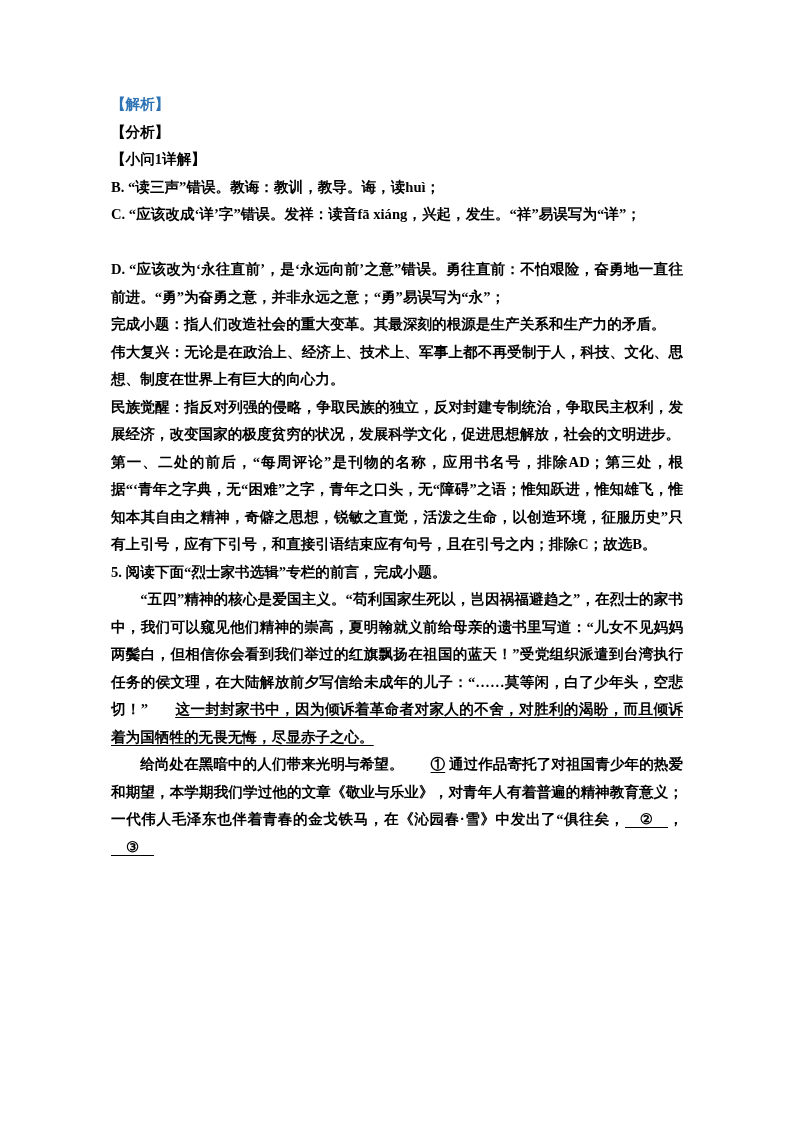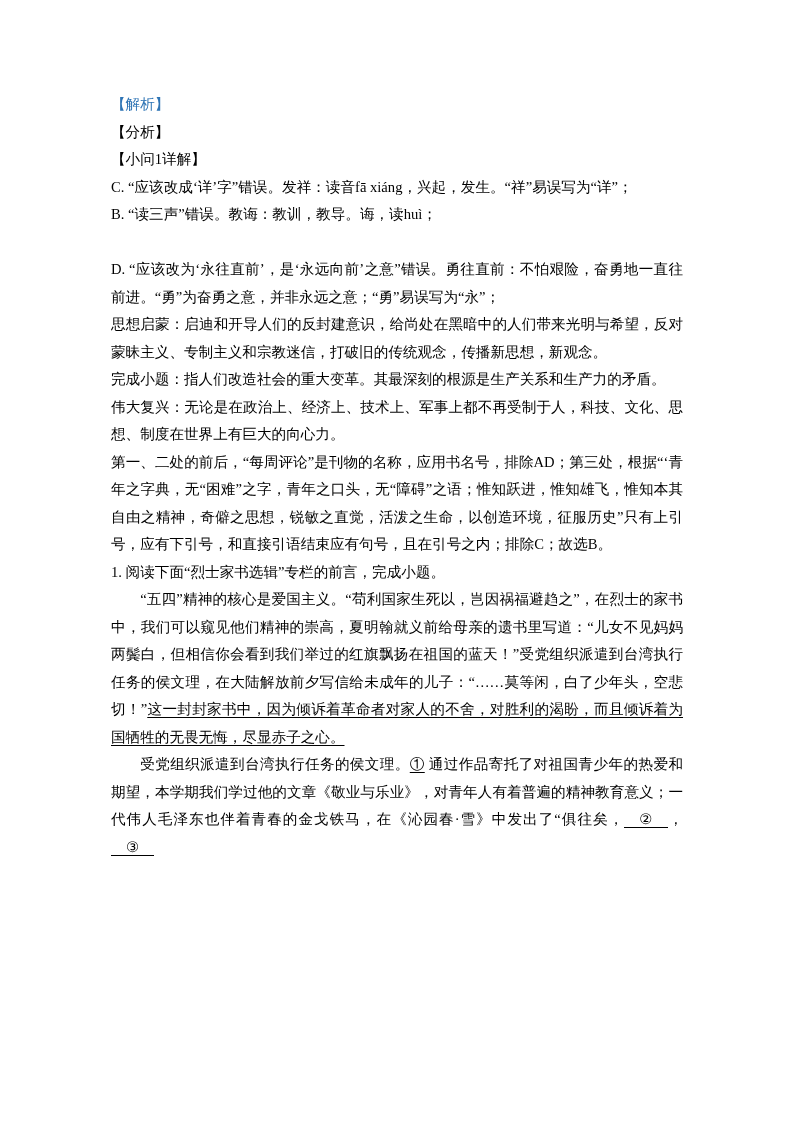--- a/index.html
+++ b/index.html
@@ -19,56 +19,58 @@
   .doc-content {
     position: absolute;
     left: 111px;
     top: 91px;
     width: 572px;
     font-size: 14.6px;
     line-height: 27.5px;
     text-align: justify;
     text-justify: inter-ideograph;
     word-break: break-all;
+    font-weight: bold;
   }
   .doc-content p.block {
     margin: 0;
     padding: 0;
   }
   .doc-content div.spacer {
     height: 27.5px;
   }
   .indent {
     text-indent: 2em;
   }
   
   .u {
     text-decoration: underline;
     text-underline-offset: 3px;
     text-decoration-thickness: 1px;
+    margin-left: 27px;
   }
   
   .blank {
     padding: 0 15px;
     border-bottom: 1px solid #000000;
   }
 </style>
 </head>
 <body>
 
 <div class="page">
   <div class="doc-content">
       <p class="block para" style="color: rgb(46, 116, 181);"><span>【解析】</span></p>
       <p class="block para"><span>【分析】</span></p>
       <p class="block para"><span>【小问1详解】</span></p>
+      <p class="block para"><span>B. “读三声”错误。教诲：教训，教导。诲，读huì；</span></p>
       <p class="block para"><span>C. “应该改成‘详’字”错误。发祥：读音fā xiáng，兴起，发生。“祥”易误写为“详”；</span></p>
-      <p class="block para"><span>B. “读三声”错误。教诲：教训，教导。诲，读huì；</span></p>
       <div class="spacer"></div>
       <p class="block para"><span>D. “应该改为‘永往直前’，是‘永远向前’之意”错误。勇往直前：不怕艰险，奋勇地一直往前进。“勇”为奋勇之意，并非永远之意；“勇”易误写为“永”；</span></p>
-      <p class="block para"><span>思想启蒙：启迪和开导人们的反封建意识，给尚处在黑暗中的人们带来光明与希望，反对蒙昧主义、专制主义和宗教迷信，打破旧的传统观念，传播新思想，新观念。</span></p>
       <p class="block para"><span>完成小题：指人们改造社会的重大变革。其最深刻的根源是生产关系和生产力的矛盾。</span></p>
       <p class="block para"><span>伟大复兴：无论是在政治上、经济上、技术上、军事上都不再受制于人，科技、文化、思想、制度在世界上有巨大的向心力。</span></p>
+      <p class="block para"><span>民族觉醒：指反对列强的侵略，争取民族的独立，反对封建专制统治，争取民主权利，发展经济，改变国家的极度贫穷的状况，发展科学文化，促进思想解放，社会的文明进步。</span></p>
       <p class="block para"><span>第一、二处的前后，“每周评论”是刊物的名称，应用书名号，排除AD；第三处，根据“‘青年之字典，无“困难”之字，青年之口头，无“障碍”之语；惟知跃进，惟知雄飞，惟知本其自由之精神，奇僻之思想，锐敏之直觉，活泼之生命，以创造环境，征服历史”只有上引号，应有下引号，和直接引语结束应有句号，且在引号之内；排除C；故选B。</span></p>
-      <p class="block para"><span>1. 阅读下面“烈士家书选辑”专栏的前言，完成小题。</span></p>
+      <p class="block para"><span>5. 阅读下面“烈士家书选辑”专栏的前言，完成小题。</span></p>
       <p class="block para indent"><span>“五四”精神的核心是爱国主义。“苟利国家生死以，岂因祸福避趋之”，在烈士的家书中，我们可以窥见他们精神的崇高，夏明翰就义前给母亲的遗书里写道：“儿女不见妈妈两鬓白，但相信你会看到我们举过的红旗飘扬在祖国的蓝天！”受党组织派遣到台湾执行任务的侯文理，在大陆解放前夕写信给未成年的儿子：“……莫等闲，白了少年头，空悲切！”</span><span class="u">这一封封家书中，因为倾诉着革命者对家人的不舍，对胜利的渴盼，而且倾诉着为国牺牲的无畏无悔，尽显赤子之心。</span></p>
-      <p class="block para indent"><span>受党组织派遣到台湾执行任务的侯文理。</span><span class="u">①</span><span> 通过作品寄托了对祖国青少年的热爱和期望，本学期我们学过他的文章《敬业与乐业》，对青年人有着普遍的精神教育意义；一代伟人毛泽东也伴着青春的金戈铁马，在《沁园春·雪》中发出了“俱往矣，</span><span class="blank">②</span><span>，</span><span class="blank">③</span></p>
+      <p class="block para indent"><span>给尚处在黑暗中的人们带来光明与希望。</span><span class="u">①</span><span> 通过作品寄托了对祖国青少年的热爱和期望，本学期我们学过他的文章《敬业与乐业》，对青年人有着普遍的精神教育意义；一代伟人毛泽东也伴着青春的金戈铁马，在《沁园春·雪》中发出了“俱往矣，</span><span class="blank">②</span><span>，</span><span class="blank">③</span></p>
     </div>
 </div>
 
 </body></html>

